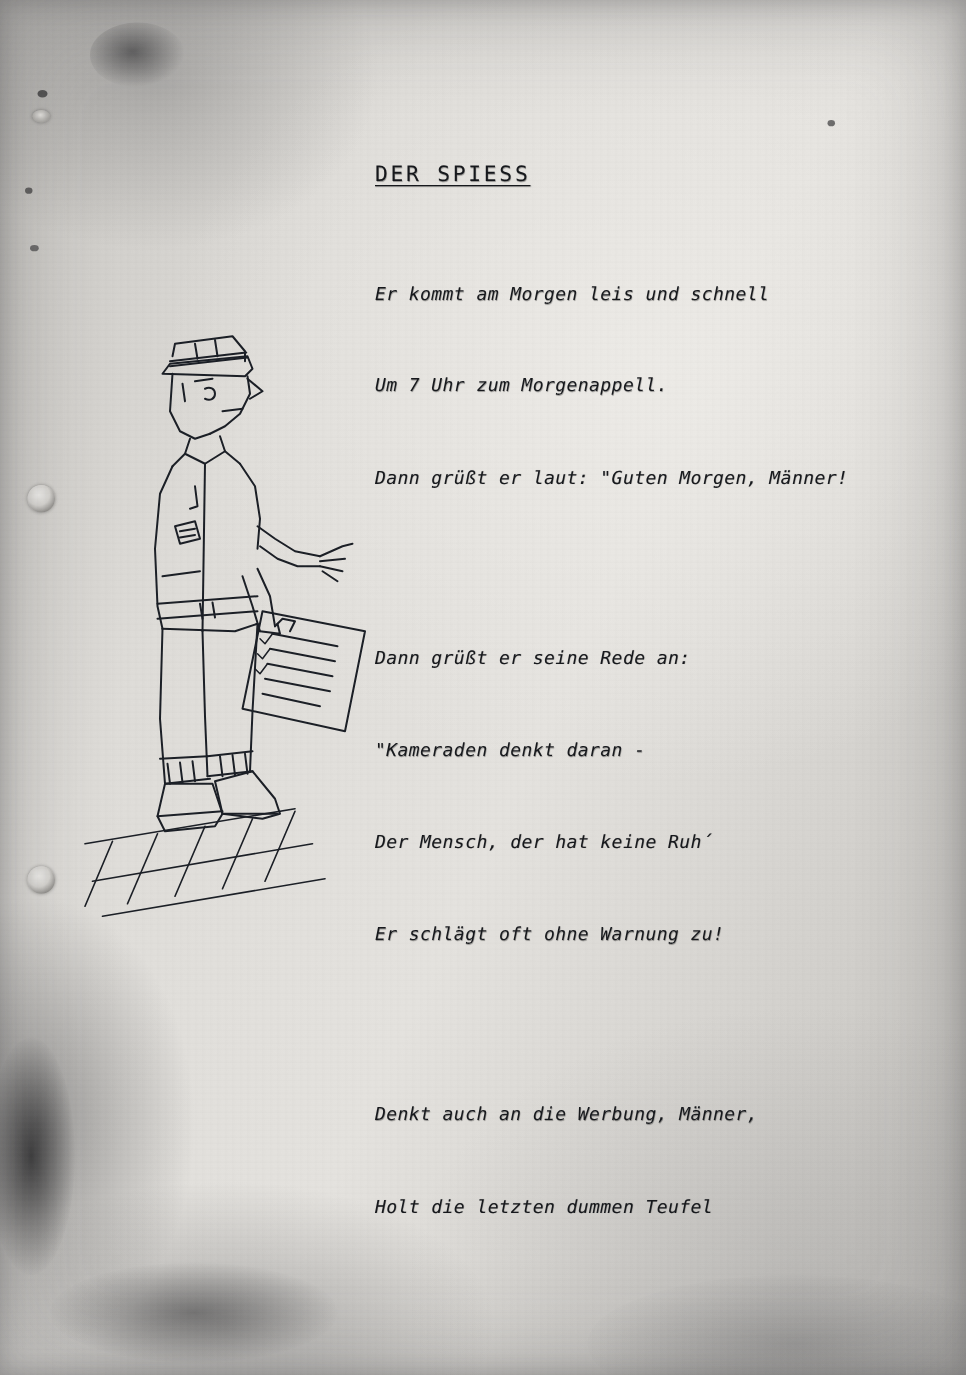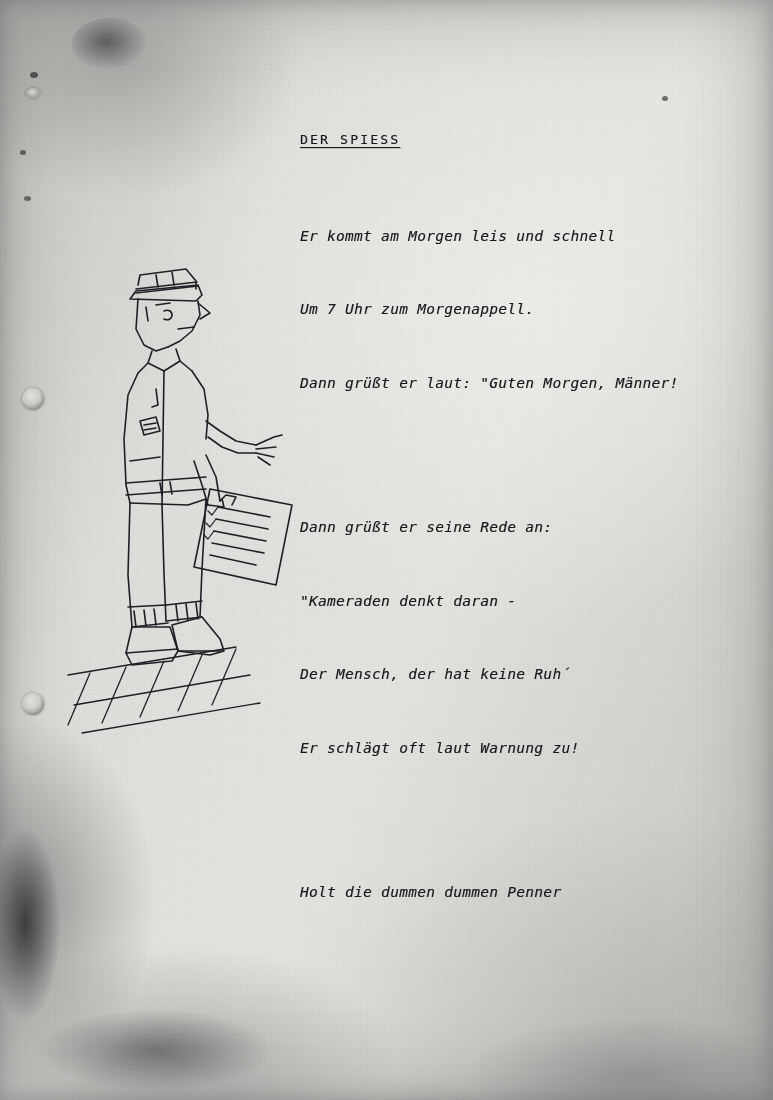--- a/index.html
+++ b/index.html
@@ -62,21 +62,21 @@
     left: 300px;
     top: 128px;
     width: 440px;
     color: #16181c;
     font-size: 14.4px;
     line-height: 24.5px;
     letter-spacing: 0.35px;
     text-shadow: 0.4px 0.4px 0.6px rgba(0,0,0,0.35);
   }
   .poem-title {
-    font-size: 13px;
+    font-size: 17px;
     letter-spacing: 2.2px;
     text-decoration: underline;
     text-underline-offset: 3px;
     margin-bottom: 22px;
     white-space: pre;
   }
   .stanza {
     margin-bottom: 22px;
     white-space: pre;
   }
@@ -234,25 +234,26 @@
     <div class="stanza">
       <span class="line">Er kommt am Morgen leis und schnell</span>
       <span class="line">Um 7 Uhr zum Morgenappell.</span>
       <span class="line">Dann grüßt er laut: "Guten Morgen, Männer!</span>
     </div>
 
     <div class="stanza">
       <span class="line">Dann grüßt er seine Rede an:</span>
       <span class="line">"Kameraden denkt daran -</span>
       <span class="line">Der Mensch, der hat keine Ruh´</span>
-      <span class="line">Er schlägt oft laut Warnung zu!</span>
+      <span class="line">Er schlägt oft ohne Warnung zu!</span>
     </div>
 
     <div class="stanza">
-      <span class="line">Holt die dummen dummen Penner</span>
+      <span class="line">Denkt auch an die Werbung, Männer,</span>
+      <span class="line">Holt die letzten dummen Teufel</span>
       
       
     </div>
 
   </div>
 
   <div class="grain"></div>
   <div class="edge-vignette"></div>
 </div>
 

